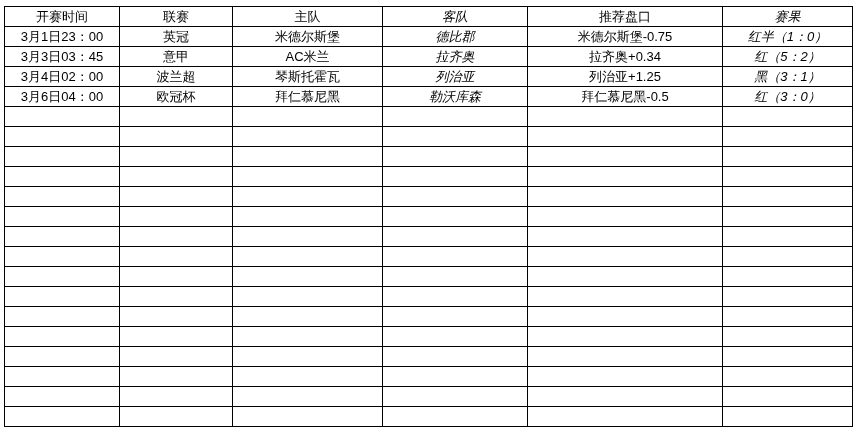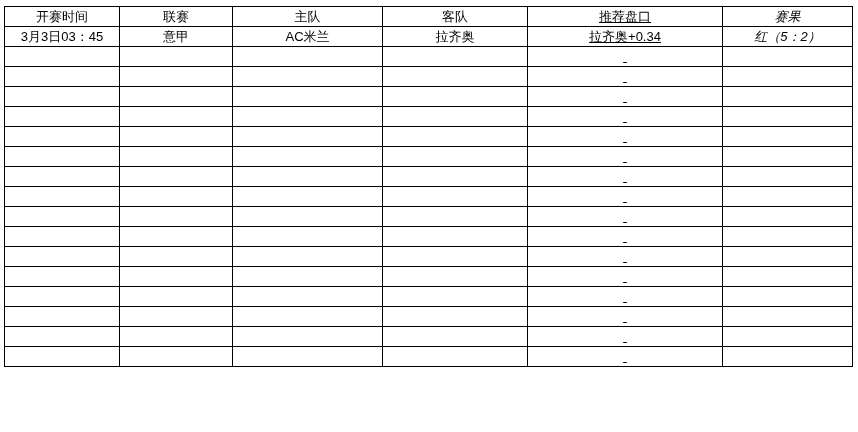--- a/index.html
+++ b/index.html
@@ -38,22 +38,22 @@
     color: #000000;
     line-height: 17px;
   }
   thead td {
     background: #ffc000;
     font-weight: bold;
   }
   .col-time   { width: 110px; }
   .col-league { width: 108px; }
   .col-home   { width: 145px; }
-  .col-away   { width: 140px; }
-  .col-line   { width: 190px; text-decoration: underline; }
+  .col-away   { width: 140px; font-style: italic; }
+  .col-line   { width: 190px; }
   .col-result { width: 125px; font-style: italic; }
 
   .result-red { color: #ff0000; }
   .result-black { color: #000000; }
 
   .empty-row td { height: 19px; }
 </style>
 </head>
 <body>
 
@@ -64,27 +64,51 @@
         <td class="col-time">开赛时间</td>
         <td class="col-league">联赛</td>
         <td class="col-home">主队</td>
         <td class="col-away">客队</td>
         <td class="col-line">推荐盘口</td>
         <td class="col-result">赛果</td>
       </tr>
     </thead>
     <tbody>
       <tr>
+        <td class="col-time">3月1日23：00</td>
+        <td class="col-league">英冠</td>
+        <td class="col-home">米德尔斯堡</td>
+        <td class="col-away">德比郡</td>
+        <td class="col-line">米德尔斯堡-0.75</td>
+        <td class="col-result result-red">红半（1：0）</td>
+      </tr>
+      <tr>
         <td class="col-time">3月3日03：45</td>
         <td class="col-league">意甲</td>
         <td class="col-home">AC米兰</td>
         <td class="col-away">拉齐奥</td>
         <td class="col-line">拉齐奥+0.34</td>
         <td class="col-result result-red">红（5：2）</td>
       </tr>
+      <tr>
+        <td class="col-time">3月4日02：00</td>
+        <td class="col-league">波兰超</td>
+        <td class="col-home">琴斯托霍瓦</td>
+        <td class="col-away">列治亚</td>
+        <td class="col-line">列治亚+1.25</td>
+        <td class="col-result result-black">黑（3：1）</td>
+      </tr>
+      <tr>
+        <td class="col-time">3月6日04：00</td>
+        <td class="col-league">欧冠杯</td>
+        <td class="col-home">拜仁慕尼黑</td>
+        <td class="col-away">勒沃库森</td>
+        <td class="col-line">拜仁慕尼黑-0.5</td>
+        <td class="col-result result-red">红（3：0）</td>
+      </tr>
     </tbody>
     <tbody id="empty-rows">
         <tr class="empty-row">
           <td class="col-time">&nbsp;</td>
           <td class="col-league">&nbsp;</td>
           <td class="col-home">&nbsp;</td>
           <td class="col-away">&nbsp;</td>
           <td class="col-line">&nbsp;</td>
           <td class="col-result">&nbsp;</td>
         </tr>

